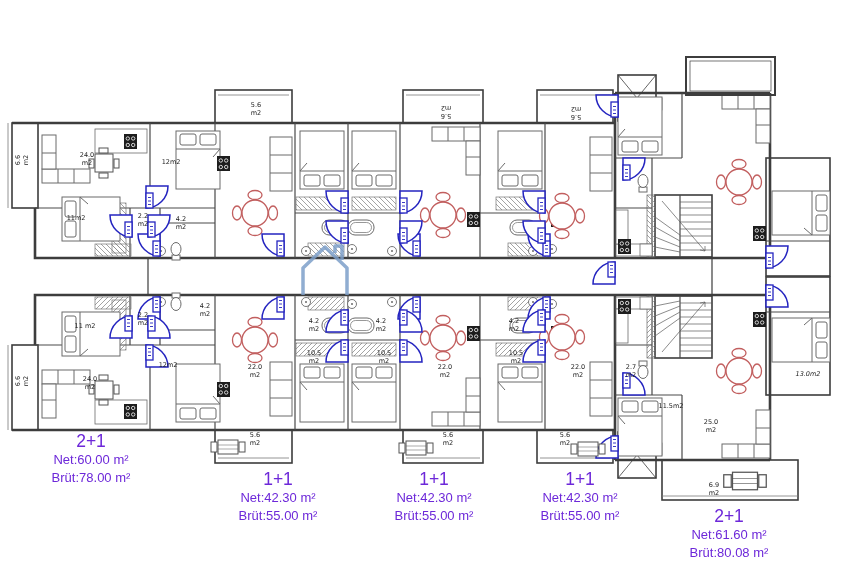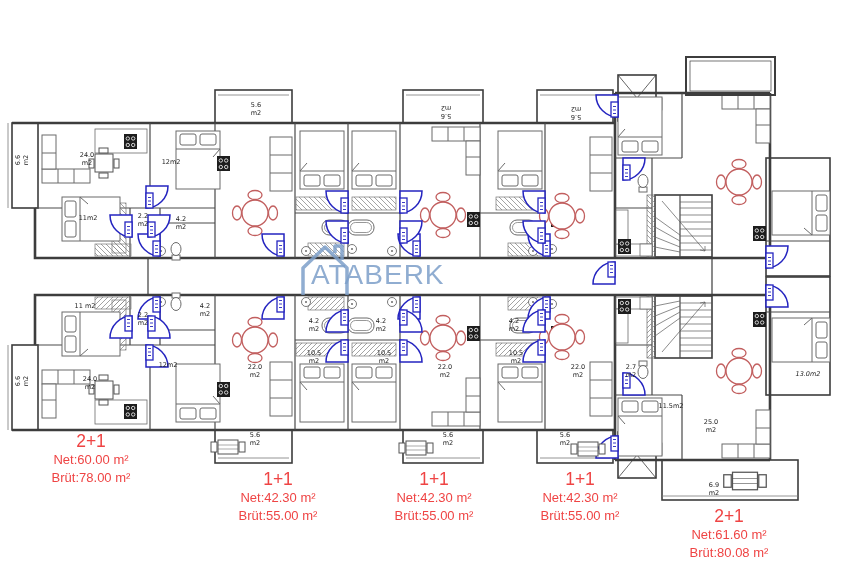--- a/index.html
+++ b/index.html
@@ -2,21 +2,21 @@
 <html><head>
 <meta charset="utf-8">
 <style>
   html,body{margin:0;padding:0;background:#fff;}
   #stage{position:relative;width:850px;height:566px;background:#ffffff;overflow:hidden;
          font-family:"Liberation Sans",sans-serif;}
   #plan-svg{position:absolute;left:0;top:0;z-index:1;}
   #labels{position:absolute;left:0;top:0;width:850px;height:566px;z-index:3;pointer-events:none;}
   .room-label{position:absolute;font:6.5px/1.2 "DejaVu Sans",sans-serif;color:#1b1b1b;
               white-space:pre-line;text-align:center;transform:translate(-50%,-50%);}
-  .unit-label{position:absolute;text-align:center;color:#ef4444;transform:translateX(-50%);
+  .unit-label{position:absolute;text-align:center;color:#6d28d9;transform:translateX(-50%);
               font-family:"Liberation Sans",sans-serif;line-height:18.5px;}
   .unit-label .t1{font-size:17.5px;}
   .unit-label .t2,.unit-label .t3{font-size:13px;}
   .wm-text{position:absolute;left:311px;top:259px;z-index:2;
            font-family:"Liberation Sans",sans-serif;font-size:28px;letter-spacing:1px;
            color:rgba(124,159,201,0.85);}
   .wm-house{position:absolute;left:295px;top:240px;z-index:2;}
 </style>
 </head>
 <body>
@@ -228,21 +228,20 @@
     <use href="#tableB" x="228" y="447"></use>
     <use href="#tableB" x="416" y="448"></use>
     <use href="#tableB" x="588" y="449"></use>
     <use href="#tableB" transform="translate(745,481) scale(1.25)"></use>
     <use href="#doorS" transform="translate(593,262)"></use>
   </svg>
 
   <svg class="wm-house" width="60" height="58" viewBox="0 0 60 58">
     <path d="M8 55 V28 L30 7 L52 28 V55 M40 13 V6 H47 V20" fill="none" stroke="rgba(124,159,201,0.85)" stroke-width="3.5" stroke-linejoin="round"></path>
   </svg>
-  <div class="wm-text">ATABERK</div>
 
   <div id="labels">
     <div class="unit-label" style="left:91px;top:432px">
       <div class="t1">2+1</div>
       <div class="t2">Net:60.00 m²</div>
       <div class="t3">Brüt:78.00 m²</div>
     </div>
     <div class="unit-label" style="left:278px;top:470px">
       <div class="t1">1+1</div>
       <div class="t2">Net:42.30 m²</div>
@@ -261,32 +260,32 @@
     <div class="unit-label" style="left:729px;top:507px">
       <div class="t1">2+1</div>
       <div class="t2">Net:61.60 m²</div>
       <div class="t3">Brüt:80.08 m²</div>
     </div>
   <div class="room-label" style="left: 23px; top: 160px; transform: translate(-50%, -50%) rotate(-90deg);">6.6
 m2</div>
       <div class="room-label" style="left: 87px; top: 160px;">24.0
 m2</div>
       <div class="room-label" style="left: 171px; top: 163px;">12m2</div>
-      <div class="room-label" style="left: 88px; top: 219px;">11m2</div>
+      <div class="room-label" style="left: 76px; top: 219px;">11m2</div>
       <div class="room-label" style="left: 143px; top: 221px;">2.2
 m2</div>
       <div class="room-label" style="left: 181px; top: 224px;">4.2
 m2</div>
       <div class="room-label" style="left: 256px; top: 110px;">5.6
 m2</div>
       <div class="room-label" style="left: 446px; top: 111px; transform: translate(-50%, -50%) rotate(180deg);">5.6
 m2</div>
       <div class="room-label" style="left: 576px; top: 112px; transform: translate(-50%, -50%) rotate(180deg);">5.6
 m2</div>
-      <div class="room-label" style="left: 85px; top: 307px;">11 m2</div>
+      <div class="room-label" style="left: 85px; top: 327px;">11 m2</div>
       <div class="room-label" style="left: 143px; top: 320px;">2.2
 m2</div>
       <div class="room-label" style="left: 205px; top: 311px;">4.2
 m2</div>
       <div class="room-label" style="left: 23px; top: 381px; transform: translate(-50%, -50%) rotate(-90deg);">6.6
 m2</div>
       <div class="room-label" style="left: 90px; top: 384px;">24.0
 m2</div>
       <div class="room-label" style="left: 168px; top: 366px;">12m2</div>
       <div class="room-label" style="left: 255px; top: 372px;">22.0

